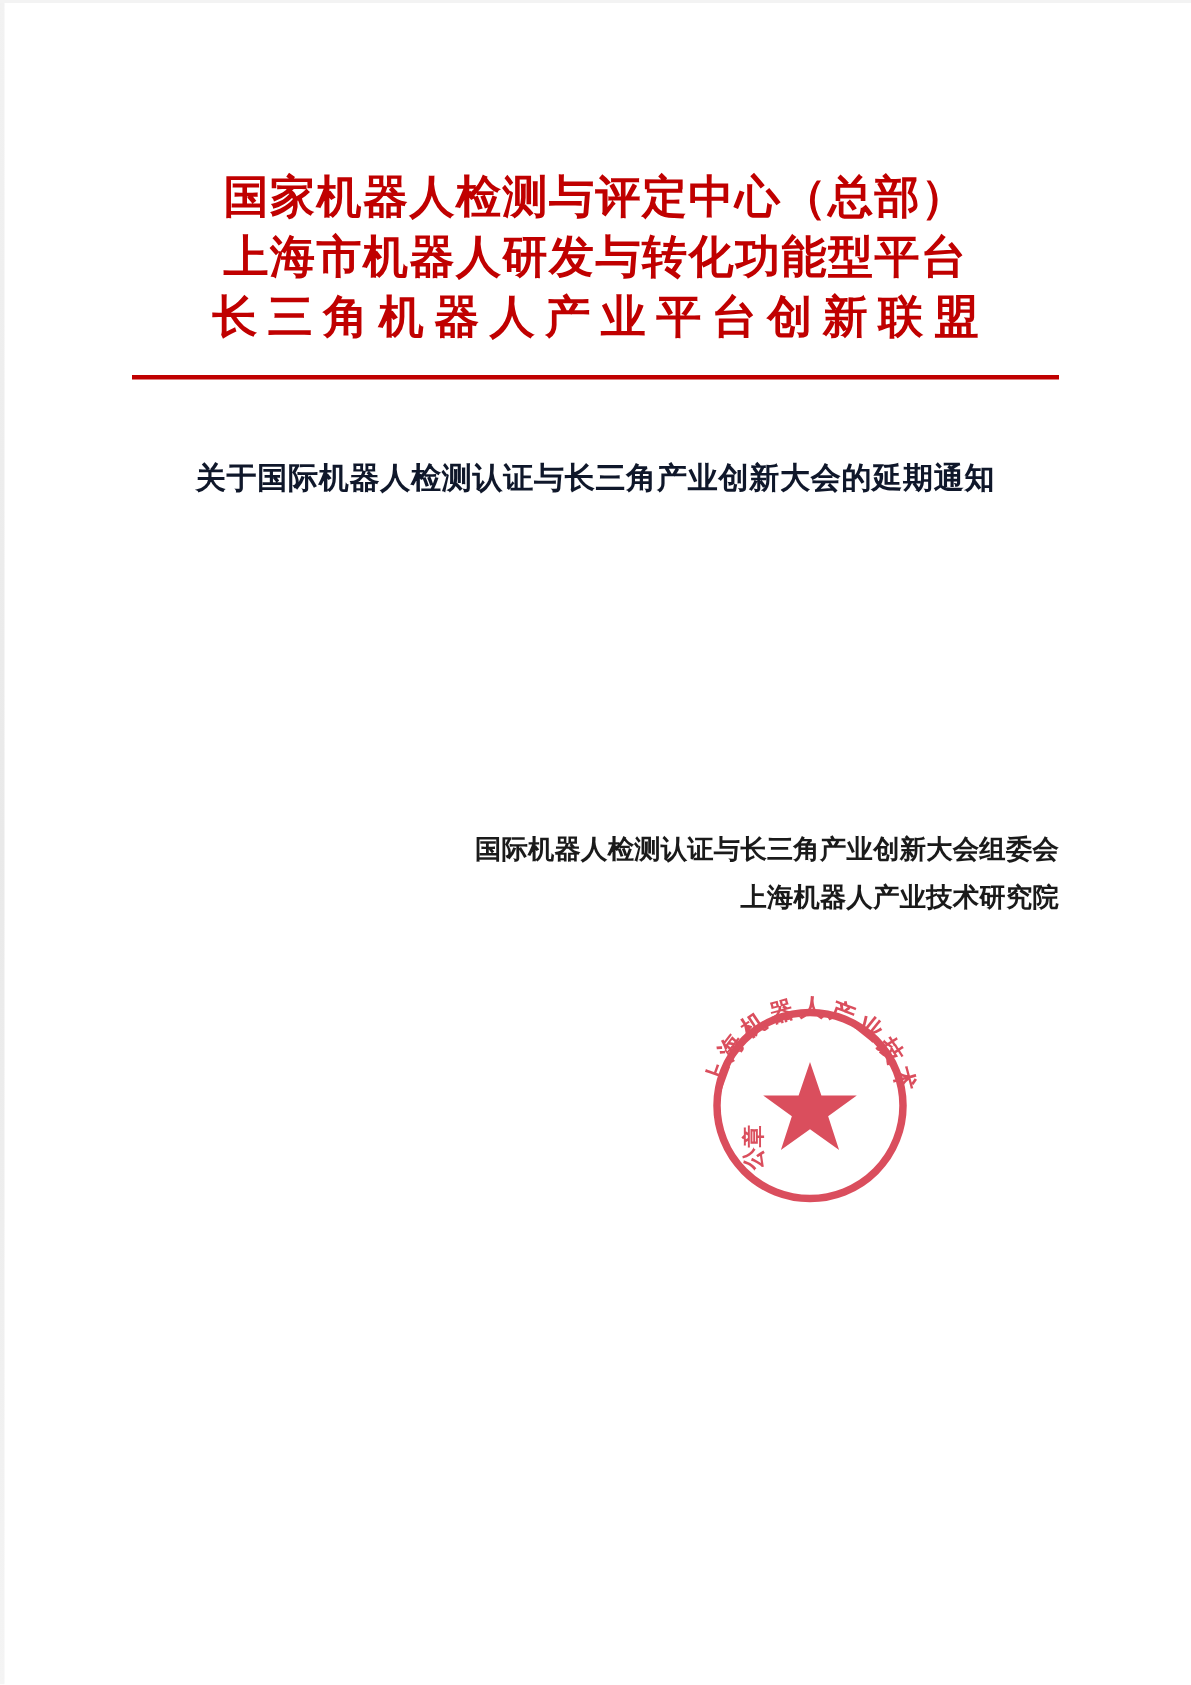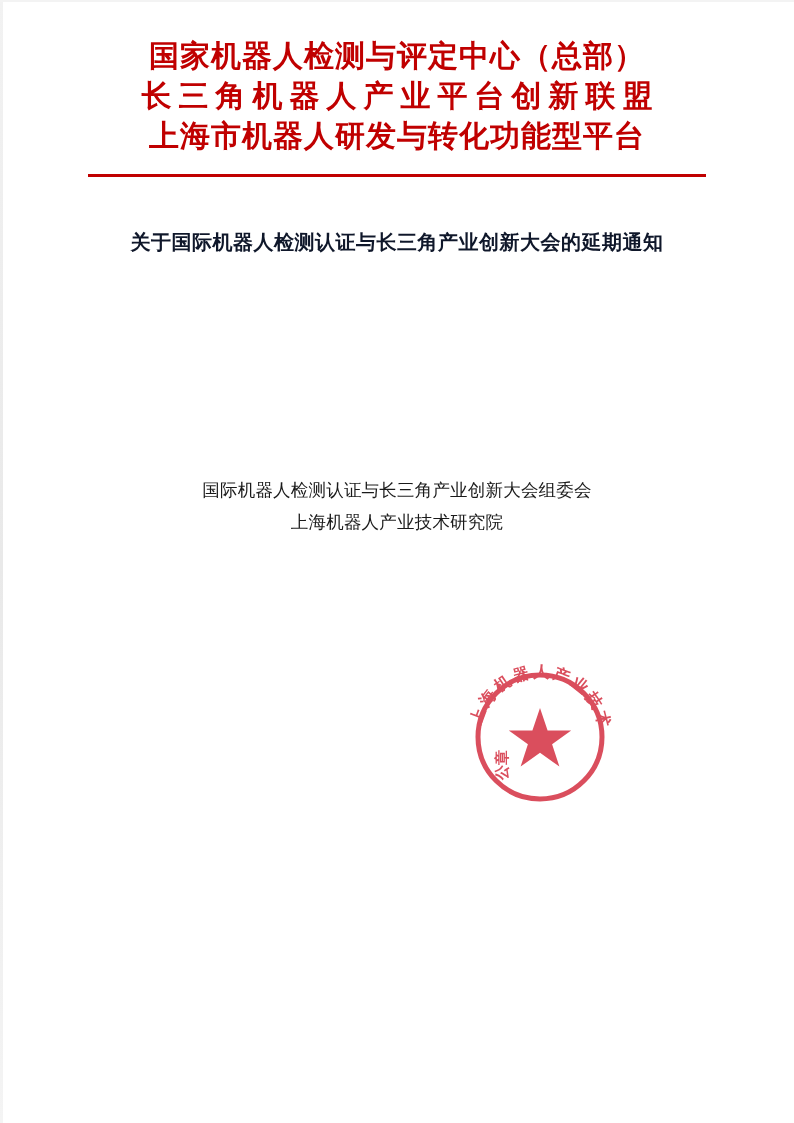--- a/index.html
+++ b/index.html
@@ -17,21 +17,21 @@
   }
   .page {
     position: relative;
     width: 794px;
     height: 1123px;
     box-sizing: border-box;
   }
 
   
   .letterhead {
-    padding-top: 36px;
+    padding-top: 112px;
     text-align: center;
   }
   .lh-line {
     color: #c00000;
     font-family: "Liberation Sans", sans-serif;
     font-weight: bold;
     font-size: 30px;
     line-height: 1.33;
     letter-spacing: 1px;
     white-space: nowrap;
@@ -75,22 +75,23 @@
   }
   .para.second {
     margin-top: 30px;
   }
 
   
   .signature {
     width: 618px;
     margin: 0 auto;
     margin-top: 218px;
-    text-align: center;
+    text-align: right;
     position: relative;
+    font-weight: bold;
   }
   .sig-line {
     font-size: 17.5px;
     line-height: 1.85;
     color: #1a1a1a;
     letter-spacing: 0.2px;
     position: relative;
     z-index: 3;
   }
 
@@ -131,22 +132,22 @@
 </style>
 </head>
 <body>
 
 <div class="page">
   <div class="scan-edge-left"></div>
   <div class="scan-edge-top"></div>
 
   <div class="letterhead">
     <div class="lh-line">国家机器人检测与评定中心（总部）</div>
+    <div class="lh-line">上海市机器人研发与转化功能型平台</div>
     <div class="lh-line spaced">长三角机器人产业平台创新联盟</div>
-    <div class="lh-line">上海市机器人研发与转化功能型平台</div>
     <div class="lh-rule"></div>
   </div>
 
   <div class="doc-title">关于国际机器人检测认证与长三角产业创新大会的延期通知</div>
 
 
   <div class="signature">
     <div class="sig-line">国际机器人检测认证与长三角产业创新大会组委会</div>
     <div class="sig-line">上海机器人产业技术研究院</div>
   </div>

